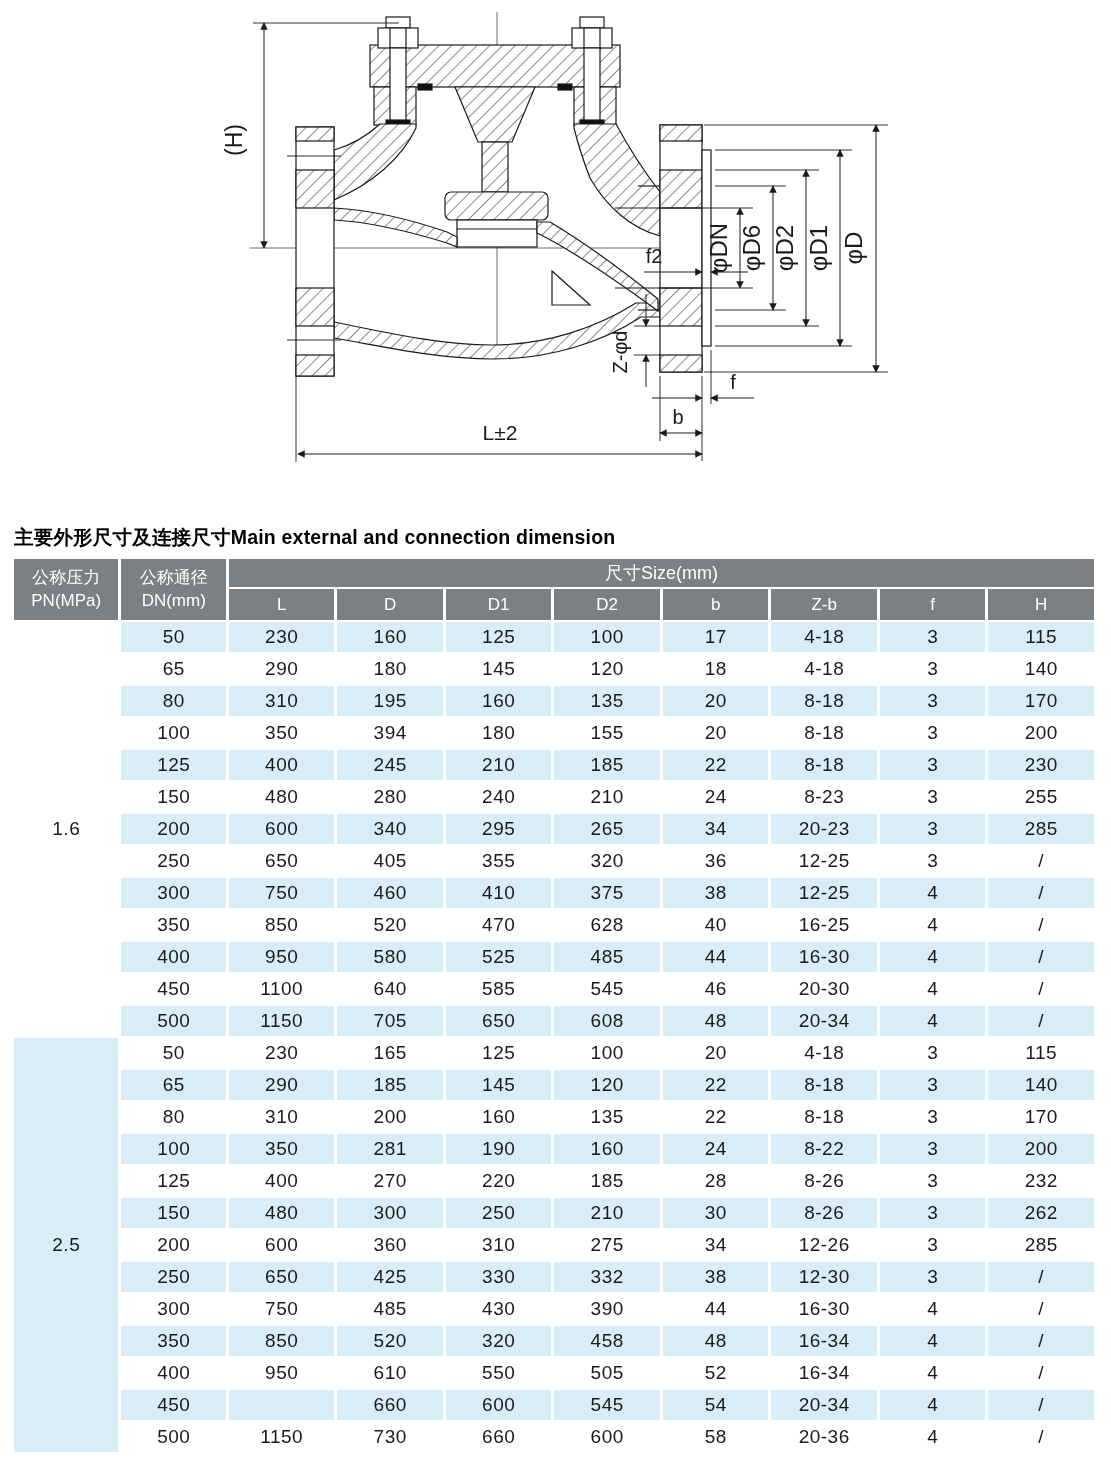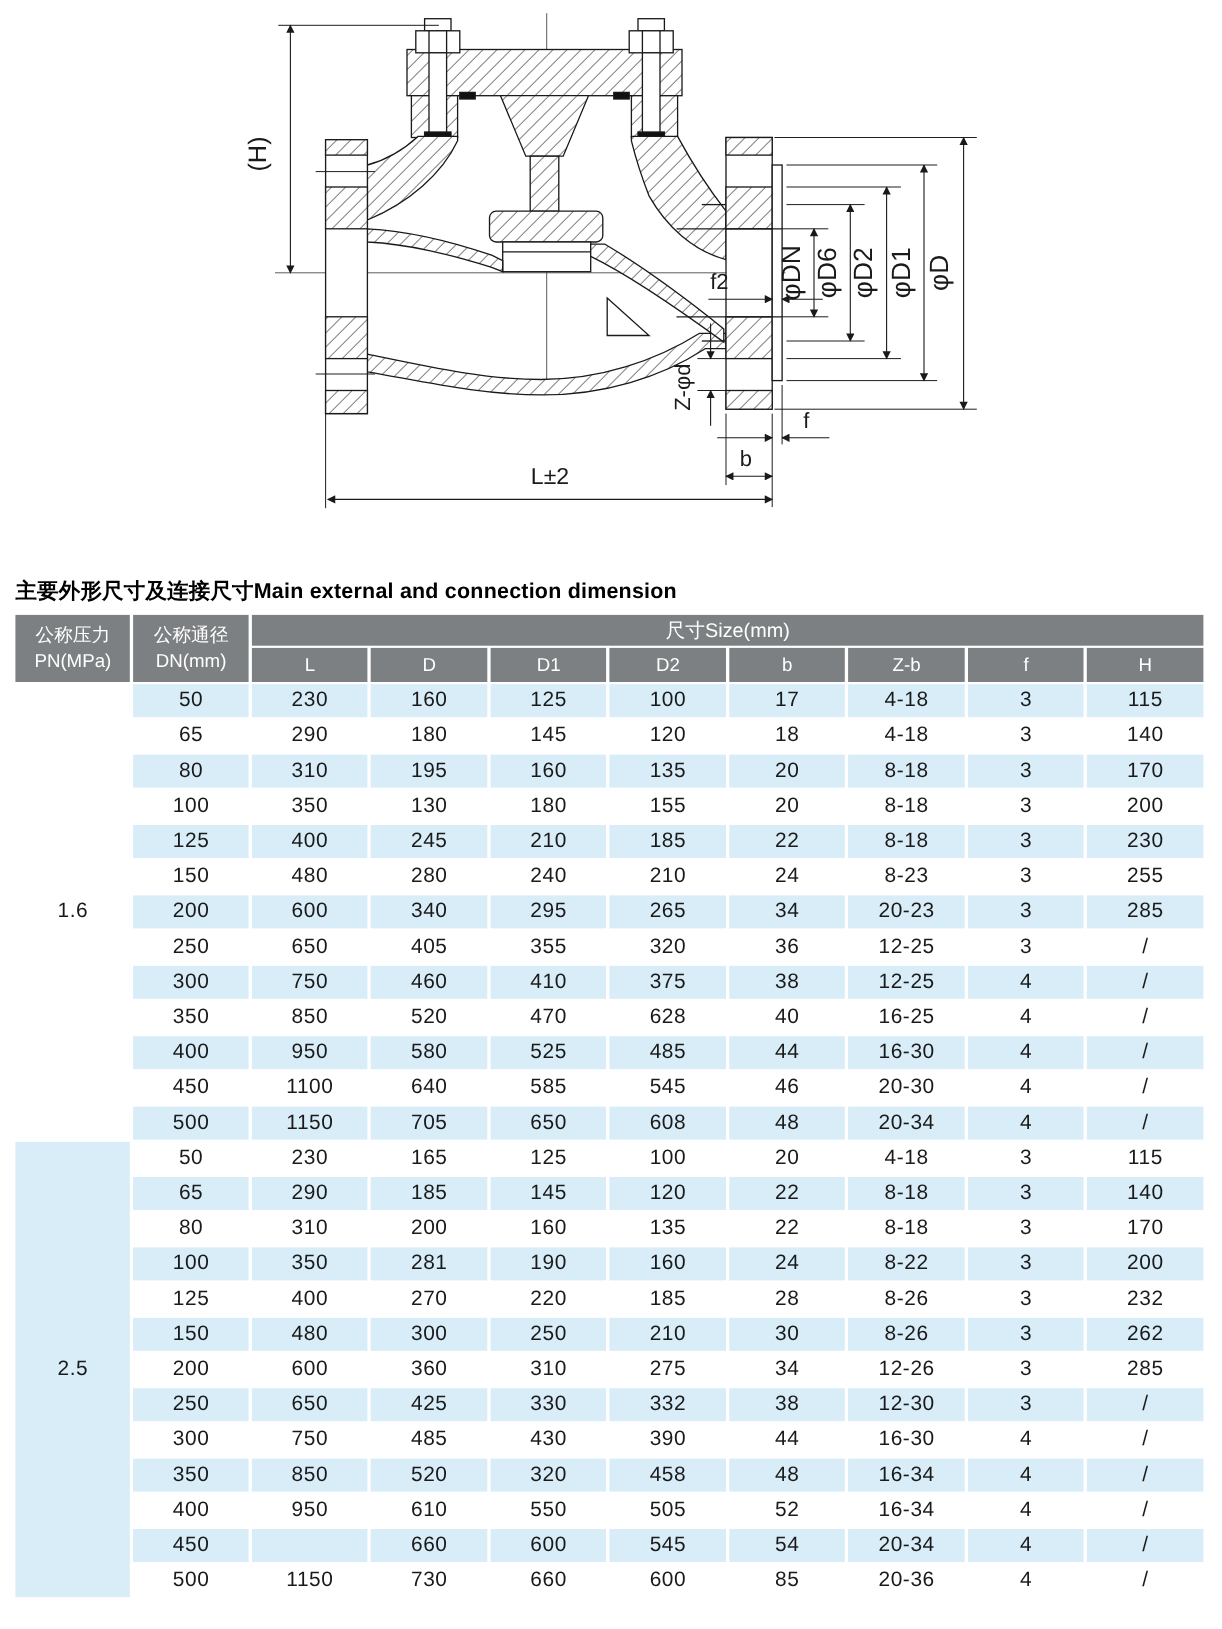--- a/index.html
+++ b/index.html
@@ -231,21 +231,21 @@
           <td class="blue">160</td>
           <td class="blue">135</td>
           <td class="blue">20</td>
           <td class="blue">8-18</td>
           <td class="blue">3</td>
           <td class="blue">170</td>
         </tr>
         <tr>
           <td>100</td>
           <td>350</td>
-          <td>130</td>
+          <td>394</td>
           <td>180</td>
           <td>155</td>
           <td>20</td>
           <td>8-18</td>
           <td>3</td>
           <td>200</td>
         </tr>
         <tr>
           <td class="blue">125</td>
           <td class="blue">400</td>
@@ -477,21 +477,21 @@
           <td class="blue">20-34</td>
           <td class="blue">4</td>
           <td class="blue">/</td>
         </tr>
         <tr>
           <td>500</td>
           <td>1150</td>
           <td>730</td>
           <td>660</td>
           <td>600</td>
-          <td>85</td>
+          <td>58</td>
           <td>20-36</td>
           <td>4</td>
           <td>/</td>
         </tr>
       </tbody>
   </table>
 
 </div>
 
 </body></html>

